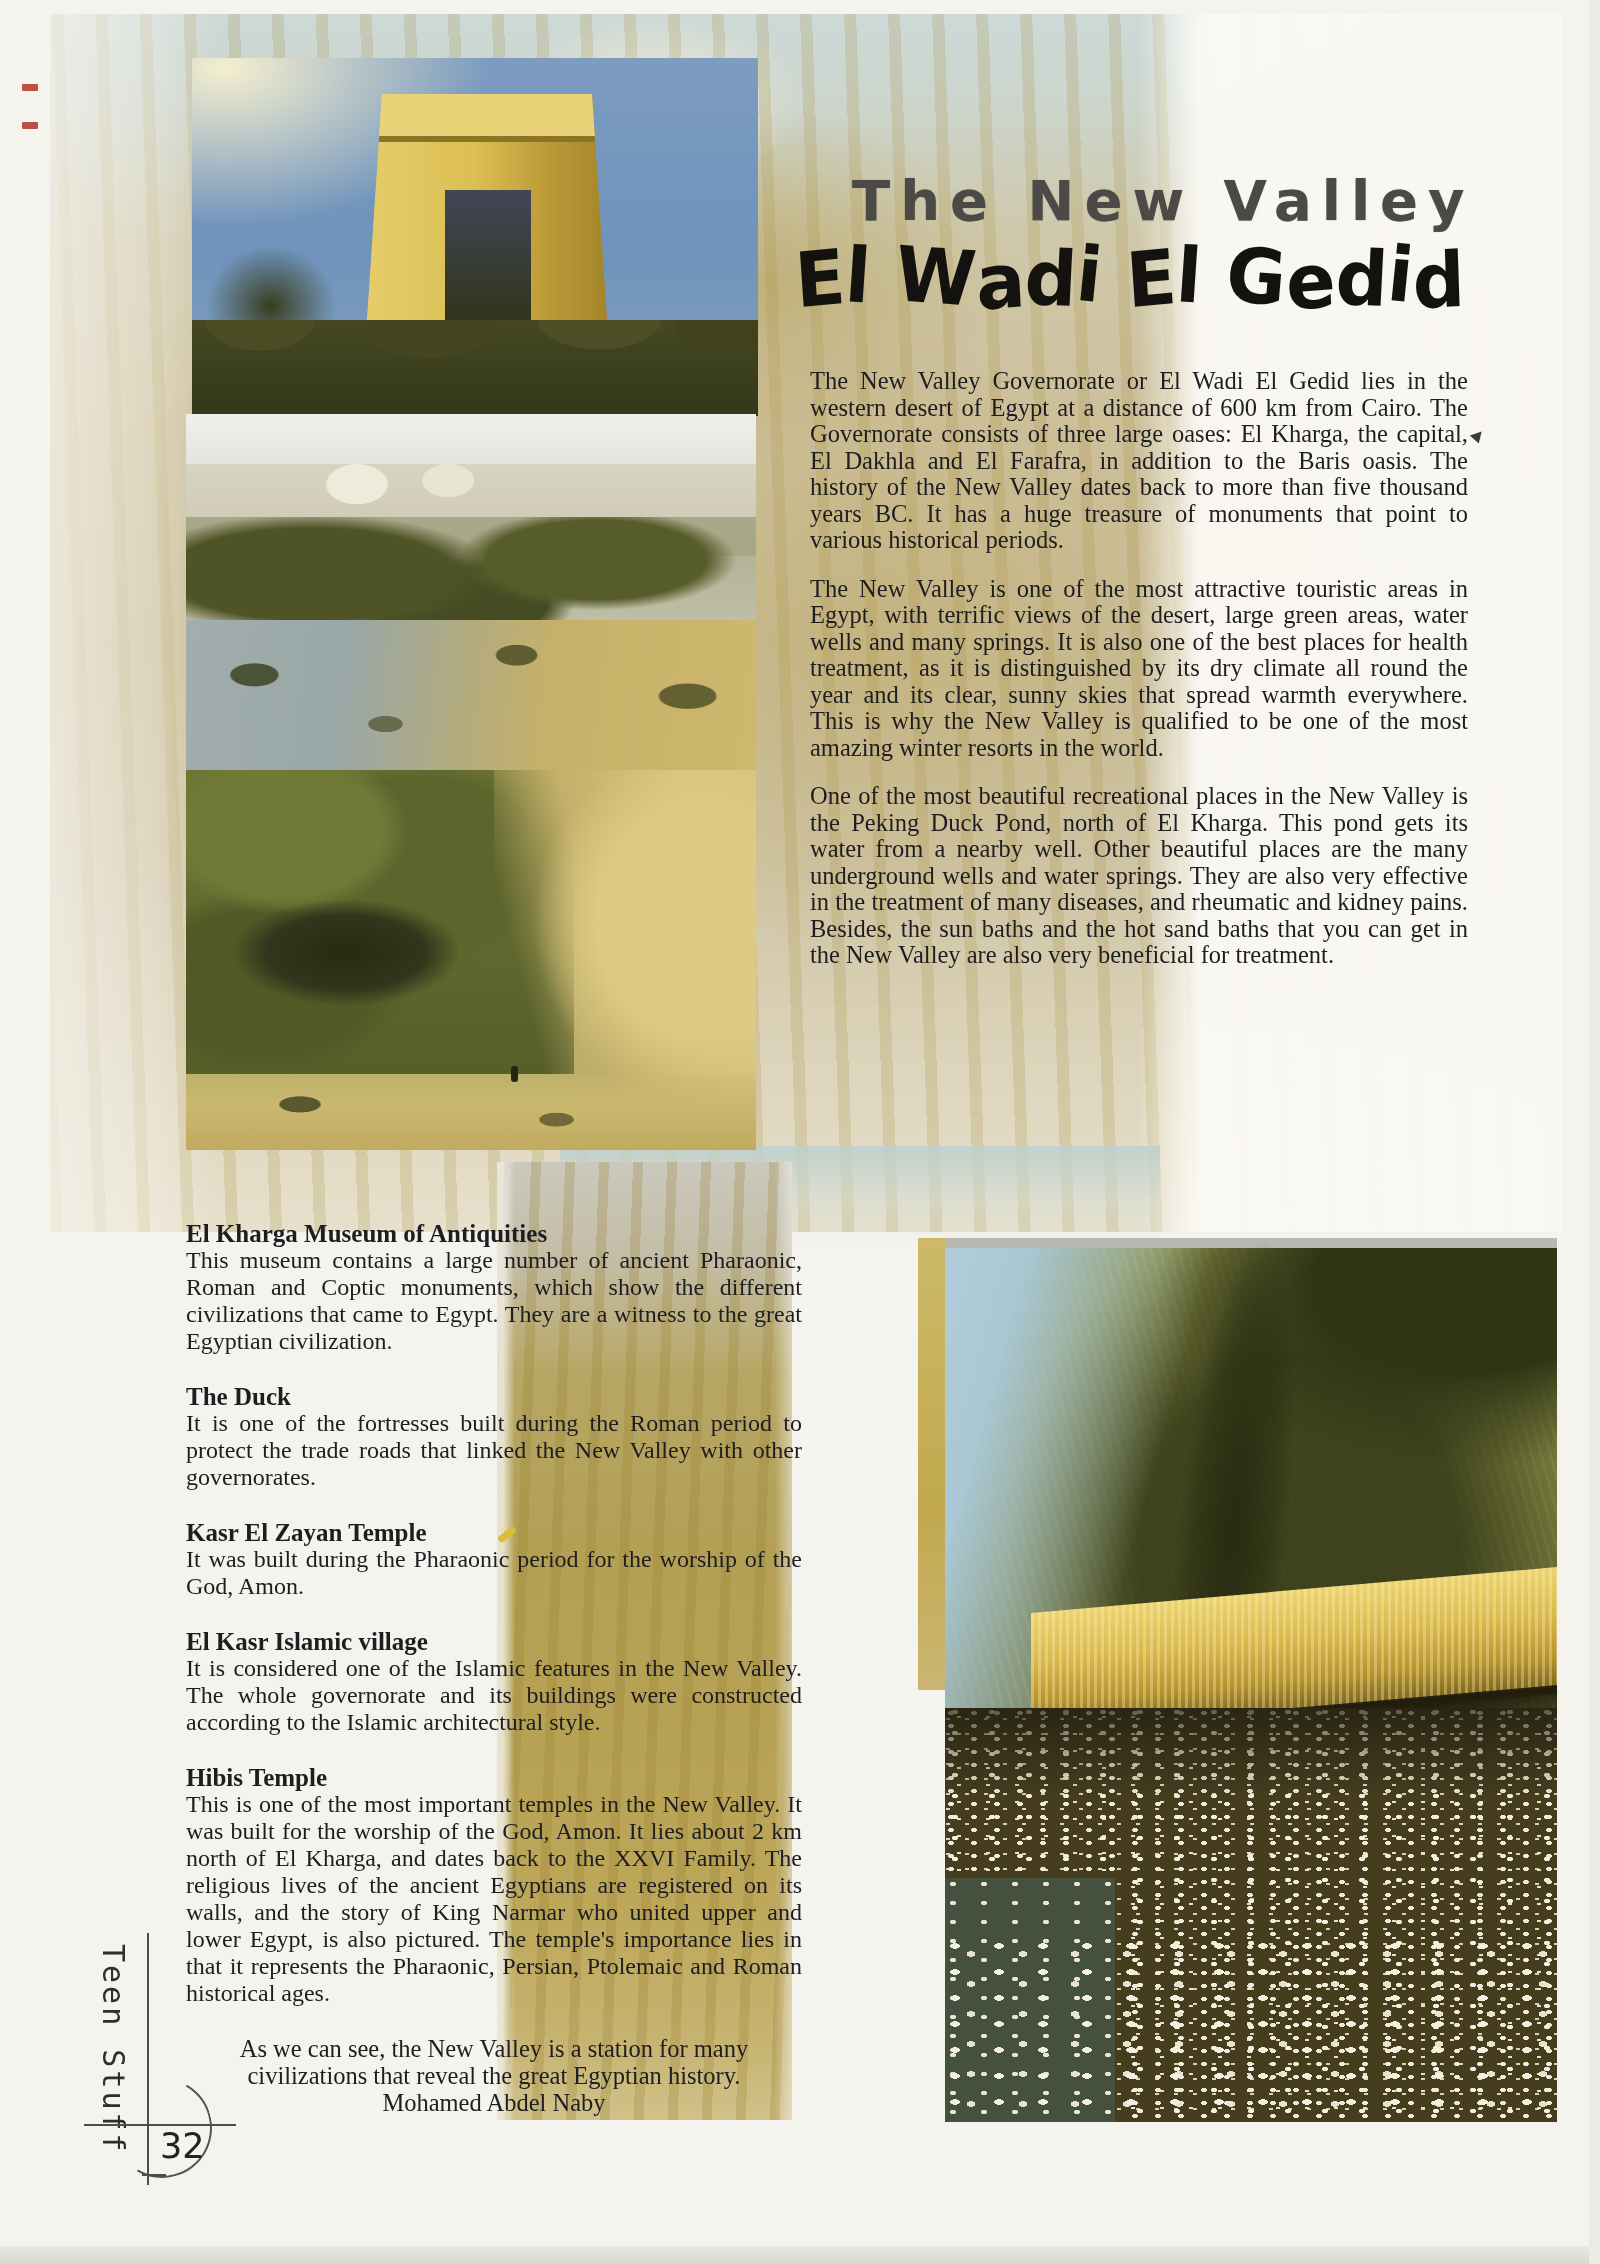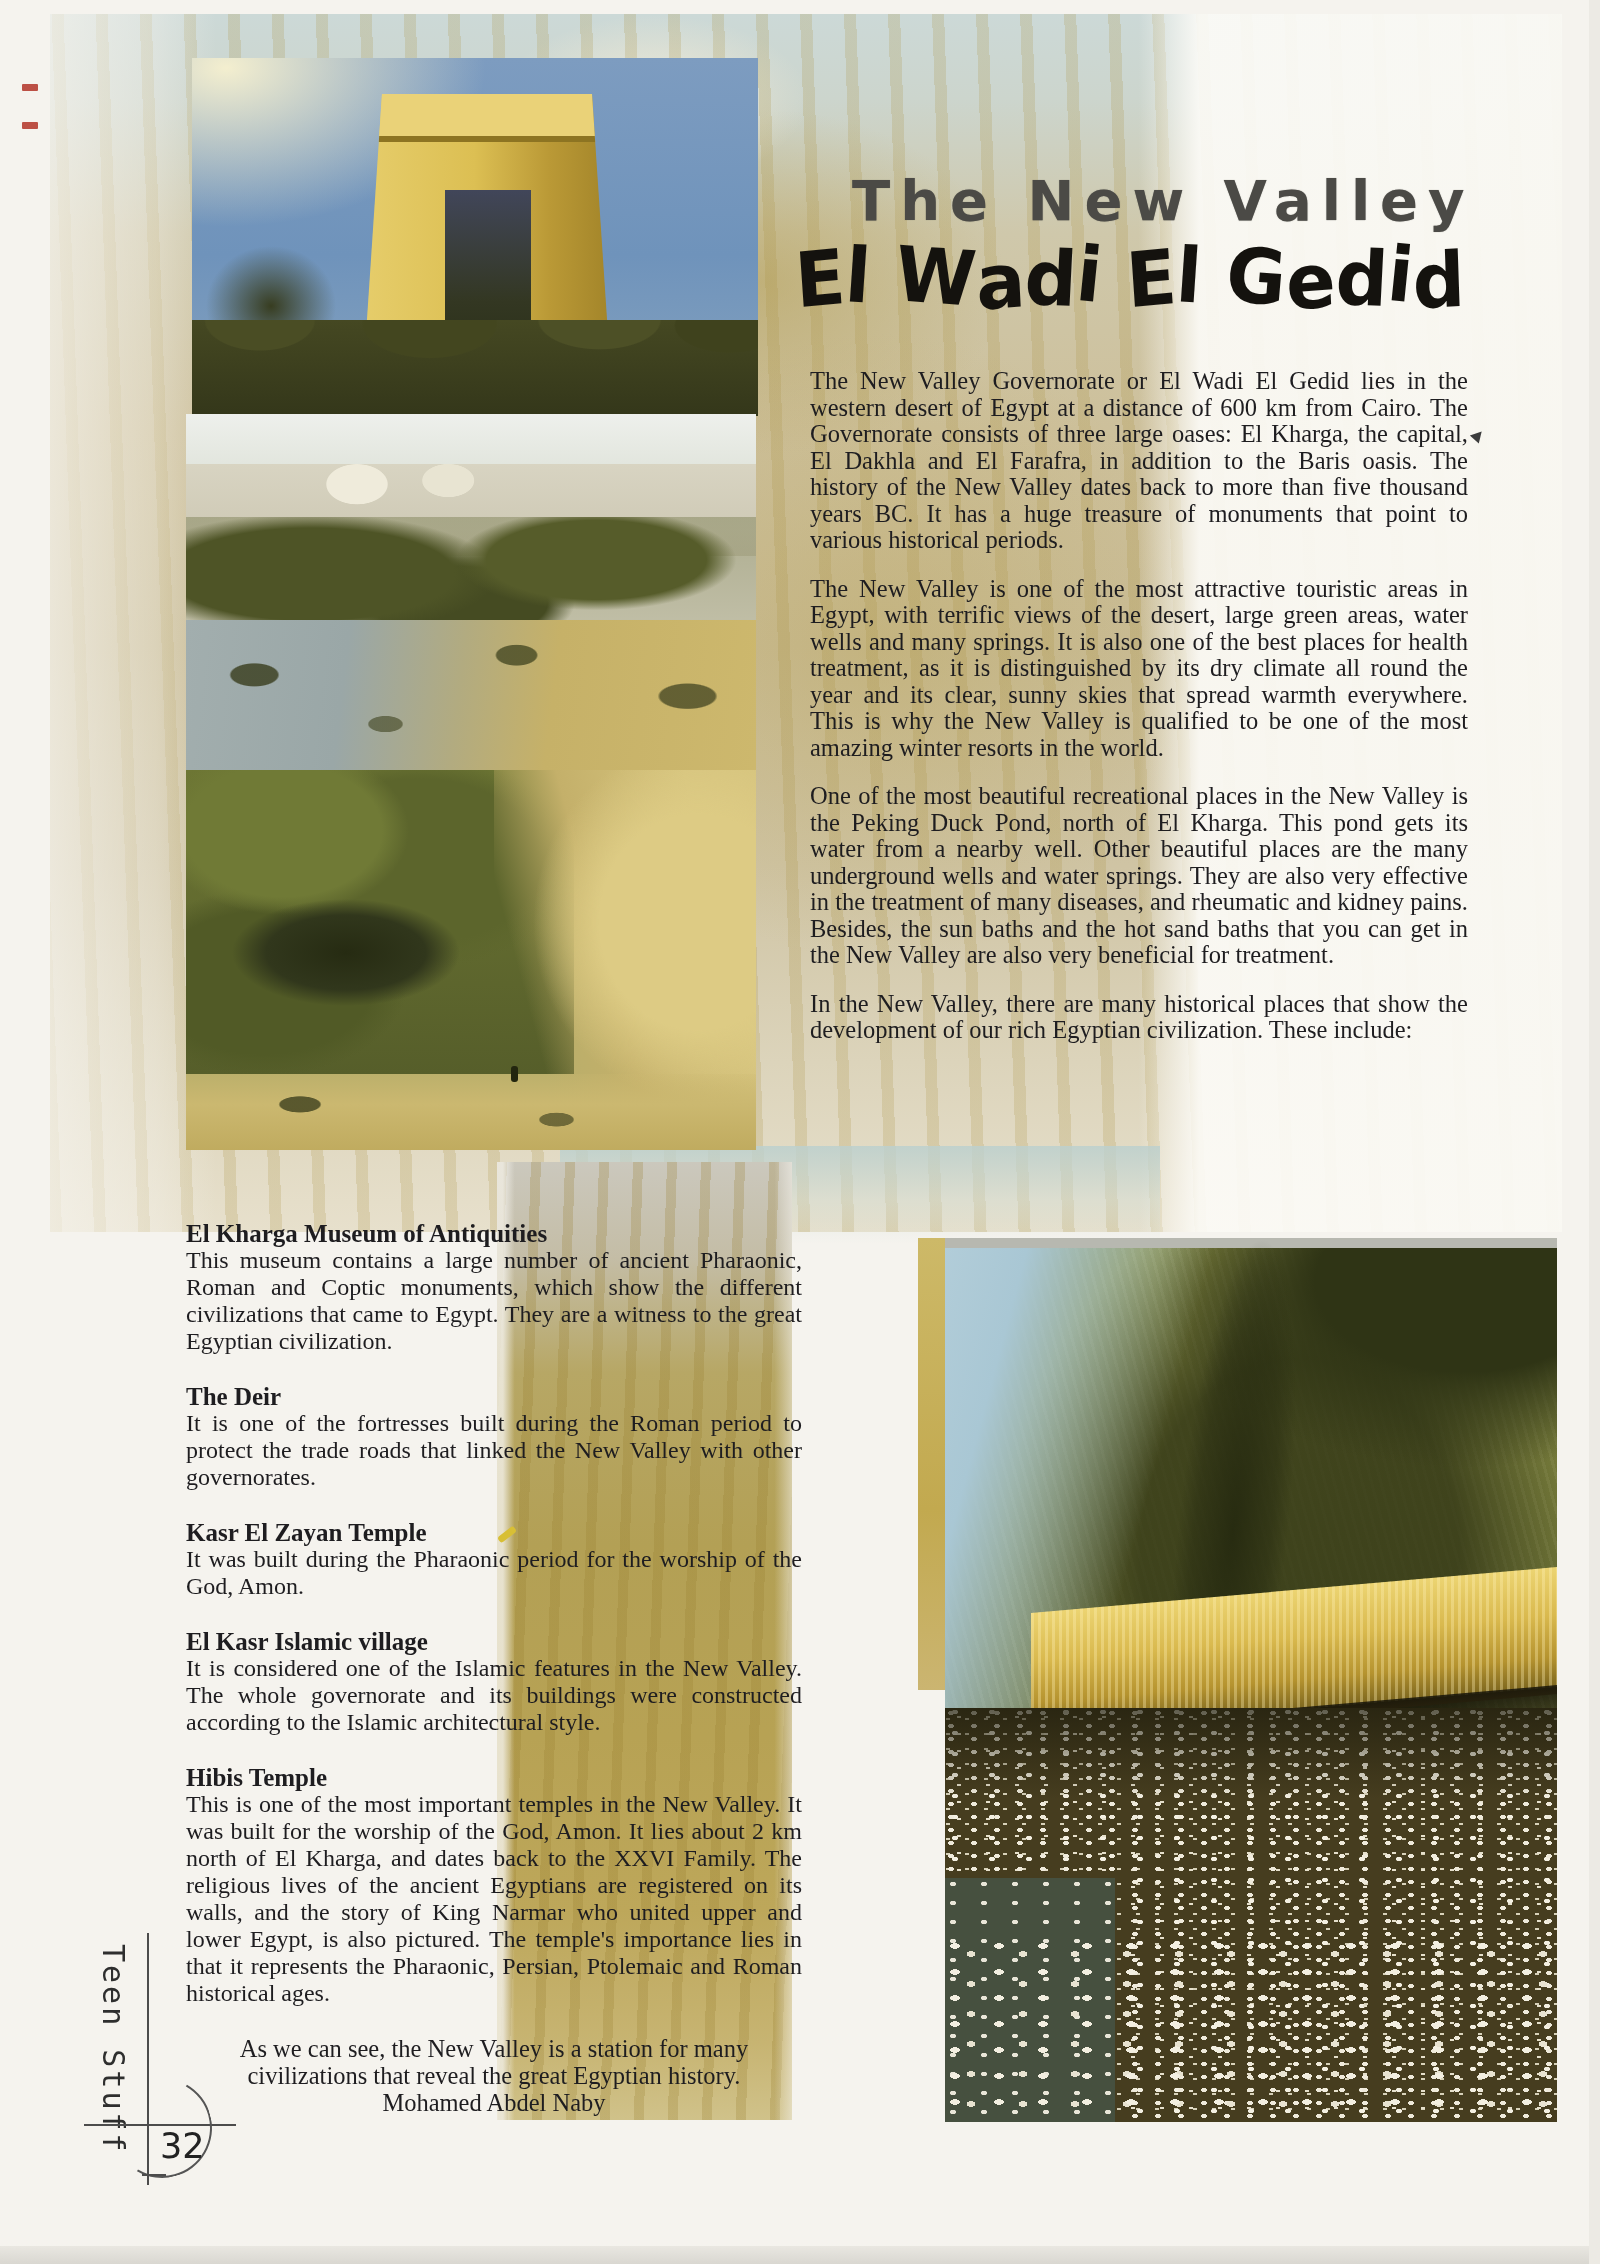--- a/index.html
+++ b/index.html
@@ -227,30 +227,29 @@
     <div class="pd-bigducks"></div>
   </div>
 
   <div class="title-main">The New Valley</div>
   <div class="title-sub"><span style="display: inline-block; transform: rotate(-5deg) translateY(0px);">E</span><span style="display: inline-block; transform: rotate(3deg) translateY(-3px);">l</span><span style="display: inline-block; transform: rotate(-2deg) translateY(2px); width: 0.34em;"> </span><span style="display: inline-block; transform: rotate(4deg) translateY(-2px);">W</span><span style="display: inline-block; transform: rotate(-4deg) translateY(3px);">a</span><span style="display: inline-block; transform: rotate(2deg) translateY(0px);">d</span><span style="display: inline-block; transform: rotate(5deg) translateY(-4px);">i</span><span style="display: inline-block; transform: rotate(-3deg) translateY(2px); width: 0.34em;"> </span><span style="display: inline-block; transform: rotate(-5deg) translateY(0px);">E</span><span style="display: inline-block; transform: rotate(3deg) translateY(-3px);">l</span><span style="display: inline-block; transform: rotate(-2deg) translateY(2px); width: 0.34em;"> </span><span style="display: inline-block; transform: rotate(4deg) translateY(-2px);">G</span><span style="display: inline-block; transform: rotate(-4deg) translateY(3px);">e</span><span style="display: inline-block; transform: rotate(2deg) translateY(0px);">d</span><span style="display: inline-block; transform: rotate(5deg) translateY(-4px);">i</span><span style="display: inline-block; transform: rotate(-3deg) translateY(2px);">d</span></div>
 
   <div class="intro-col">
     <p>The New Valley Governorate or El Wadi El Gedid lies in the western desert of Egypt at a distance of 600 km from Cairo. The Governorate consists of three large oases: El Kharga, the capital, El Dakhla and El Farafra, in addition to the Baris oasis. The history of the New Valley dates back to more than five thousand years BC. It has a huge treasure of monuments that point to various historical periods.</p>
     <p>The New Valley is one of the most attractive touristic areas in Egypt, with terrific views of the desert, large green areas, water wells and many springs. It is also one of the best places for health treatment, as it is distinguished by its dry climate all round the year and its clear, sunny skies that spread warmth everywhere. This is why the New Valley is qualified to be one of the most amazing winter resorts in the world.</p>
     <p>One of the most beautiful recreational places in the New Valley is the Peking Duck Pond, north of El Kharga. This pond gets its water from a nearby well. Other beautiful places are the many underground wells and water springs. They are also very effective in the treatment of many diseases, and rheumatic and kidney pains. Besides, the sun baths and the hot sand baths that you can get in the New Valley are also very beneficial for treatment.</p>
-    <p>In the New Valley, there are many historical places that show the development of our rich Egyptian civilization. These include:</p>
   </div>
 
   <div class="sections-col">
     <section>
       <h3>El Kharga Museum of Antiquities</h3>
       <p>This museum contains a large number of ancient Pharaonic, Roman and Coptic monuments, which show the different civilizations that came to Egypt. They are a witness to the great Egyptian civilization.</p>
     </section>
     <section>
-      <h3>The Deir</h3>
+      <h3>The Duck</h3>
       <p>It is one of the fortresses built during the Roman period to protect the trade roads that linked the New Valley with other governorates.</p>
     </section>
     <section>
       <h3>Kasr El Zayan Temple</h3>
       <p>It was built during the Pharaonic period for the worship of the God, Amon.</p>
     </section>
     <section>
       <h3>El Kasr Islamic village</h3>
       <p>It is considered one of the Islamic features in the New Valley. The whole governorate and its buildings were constructed according to the Islamic architectural style.</p>
     </section>

